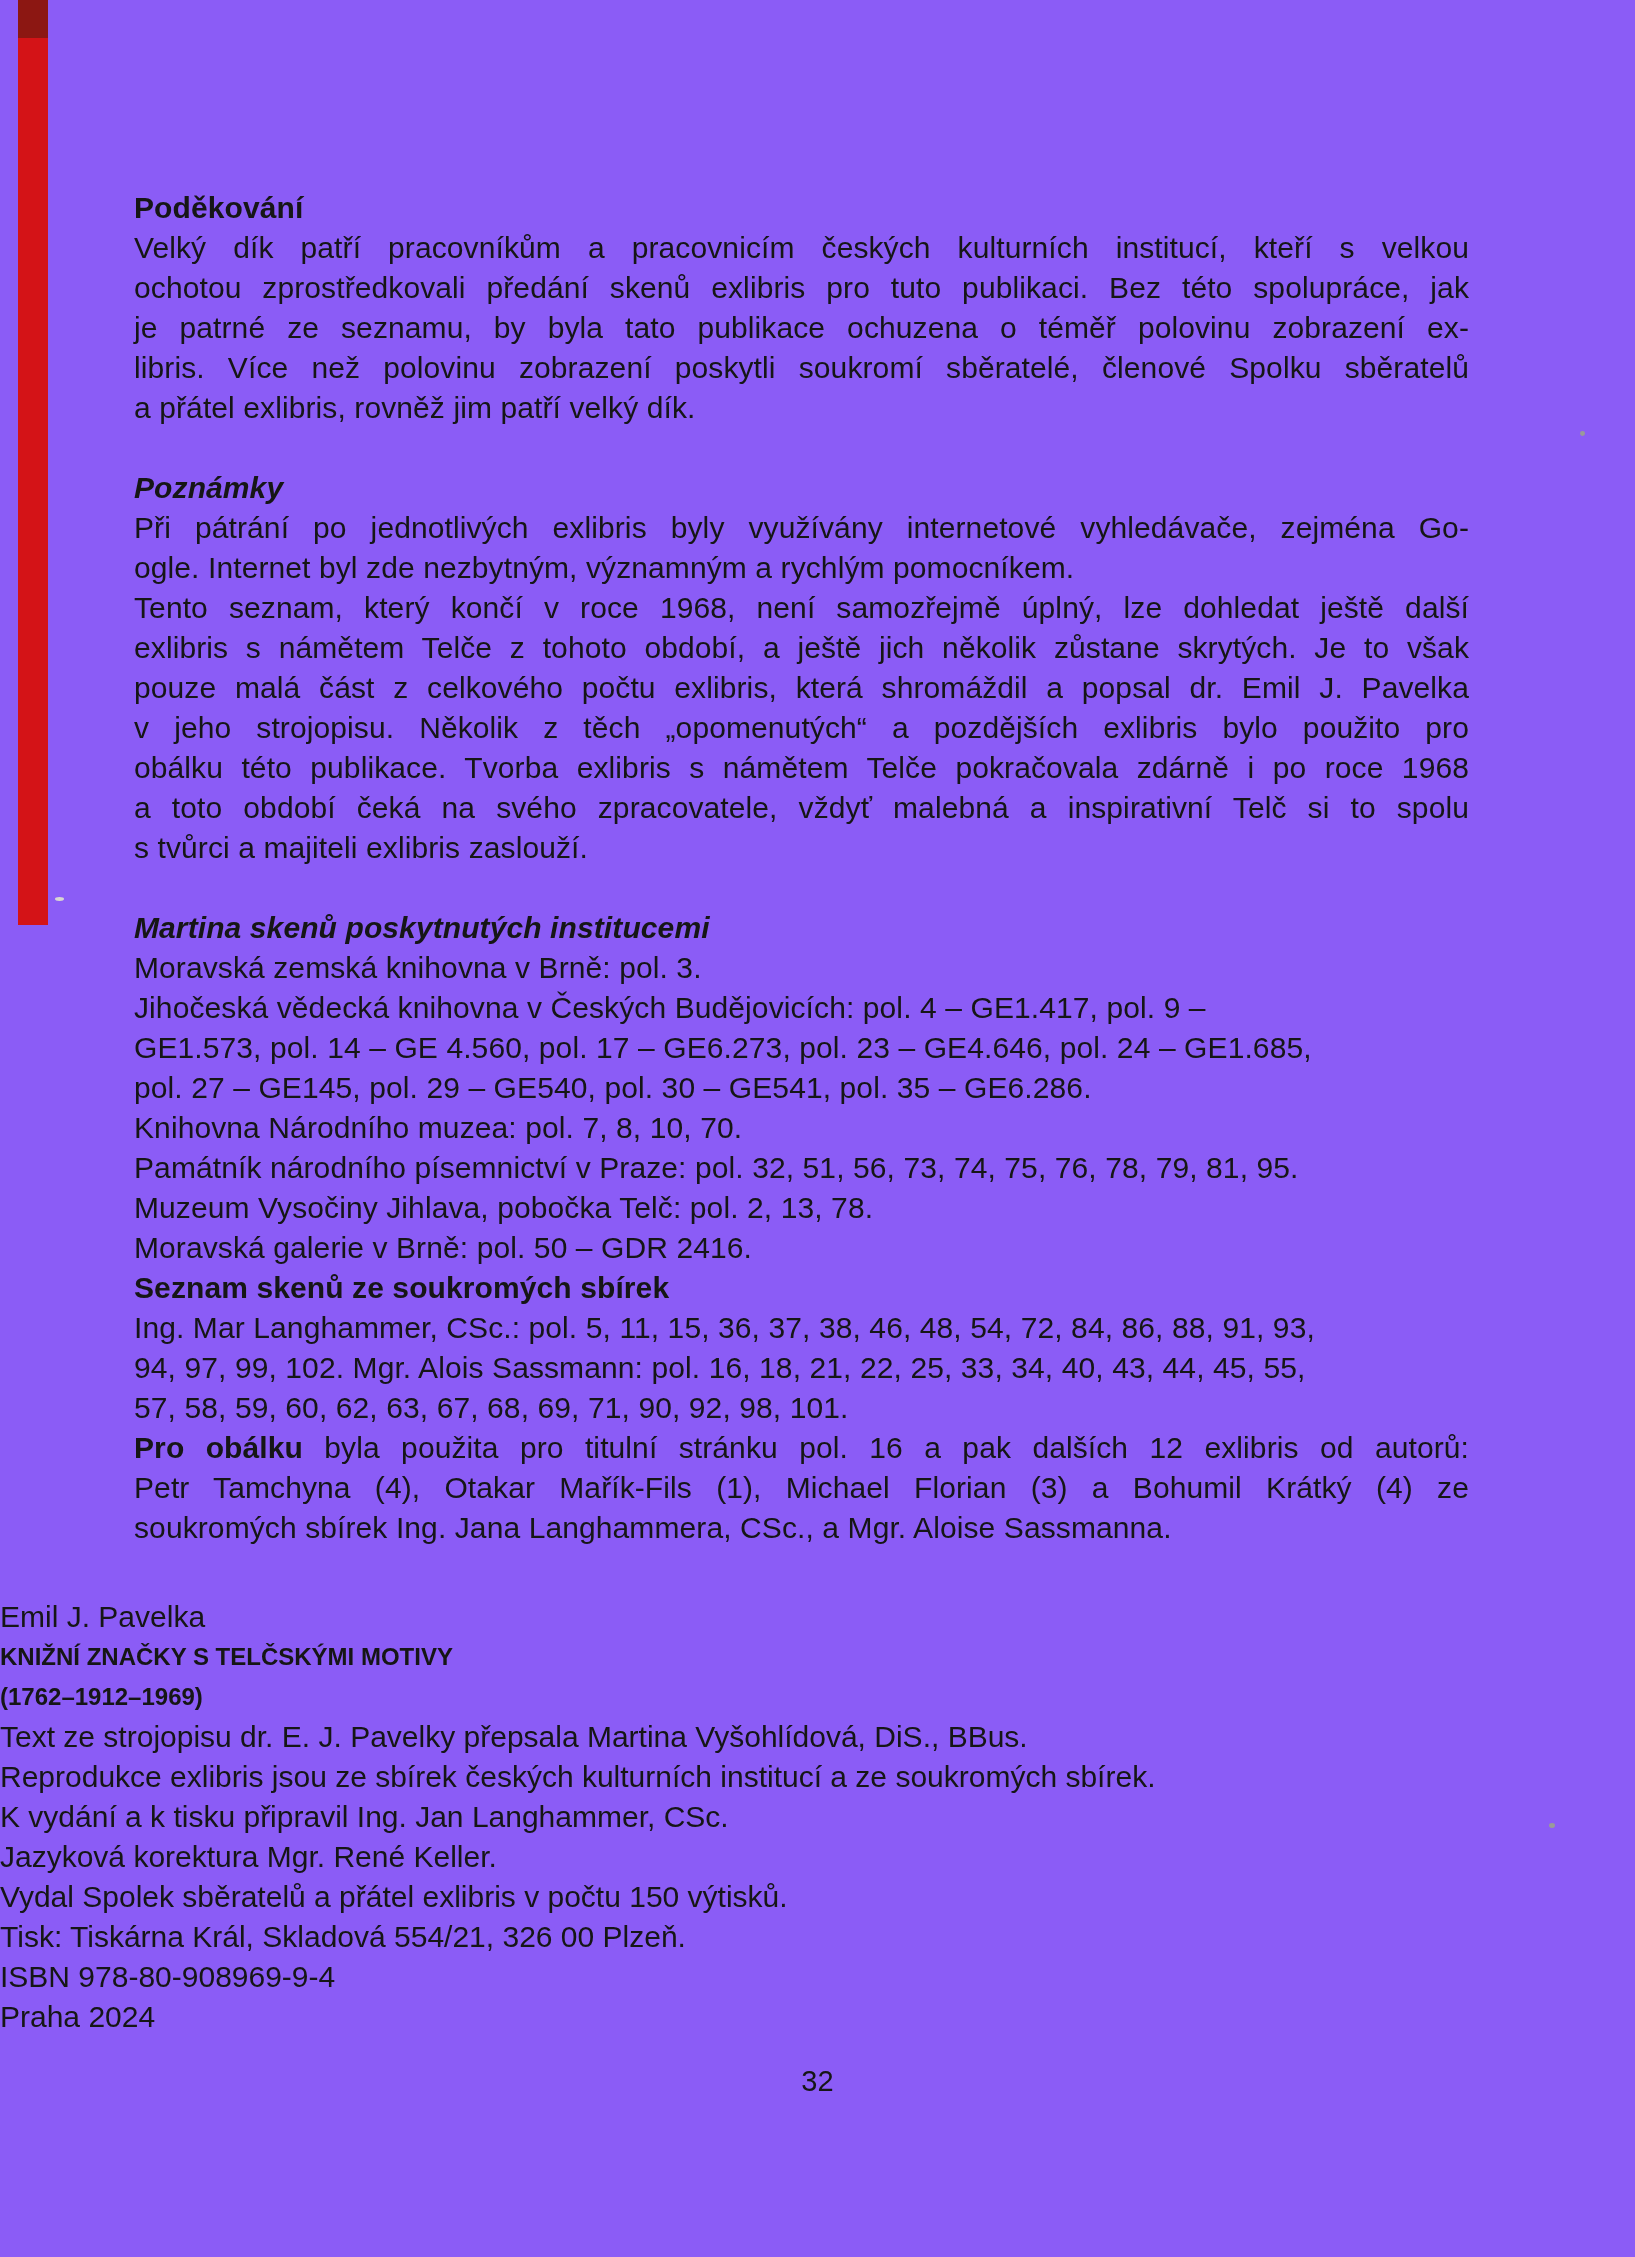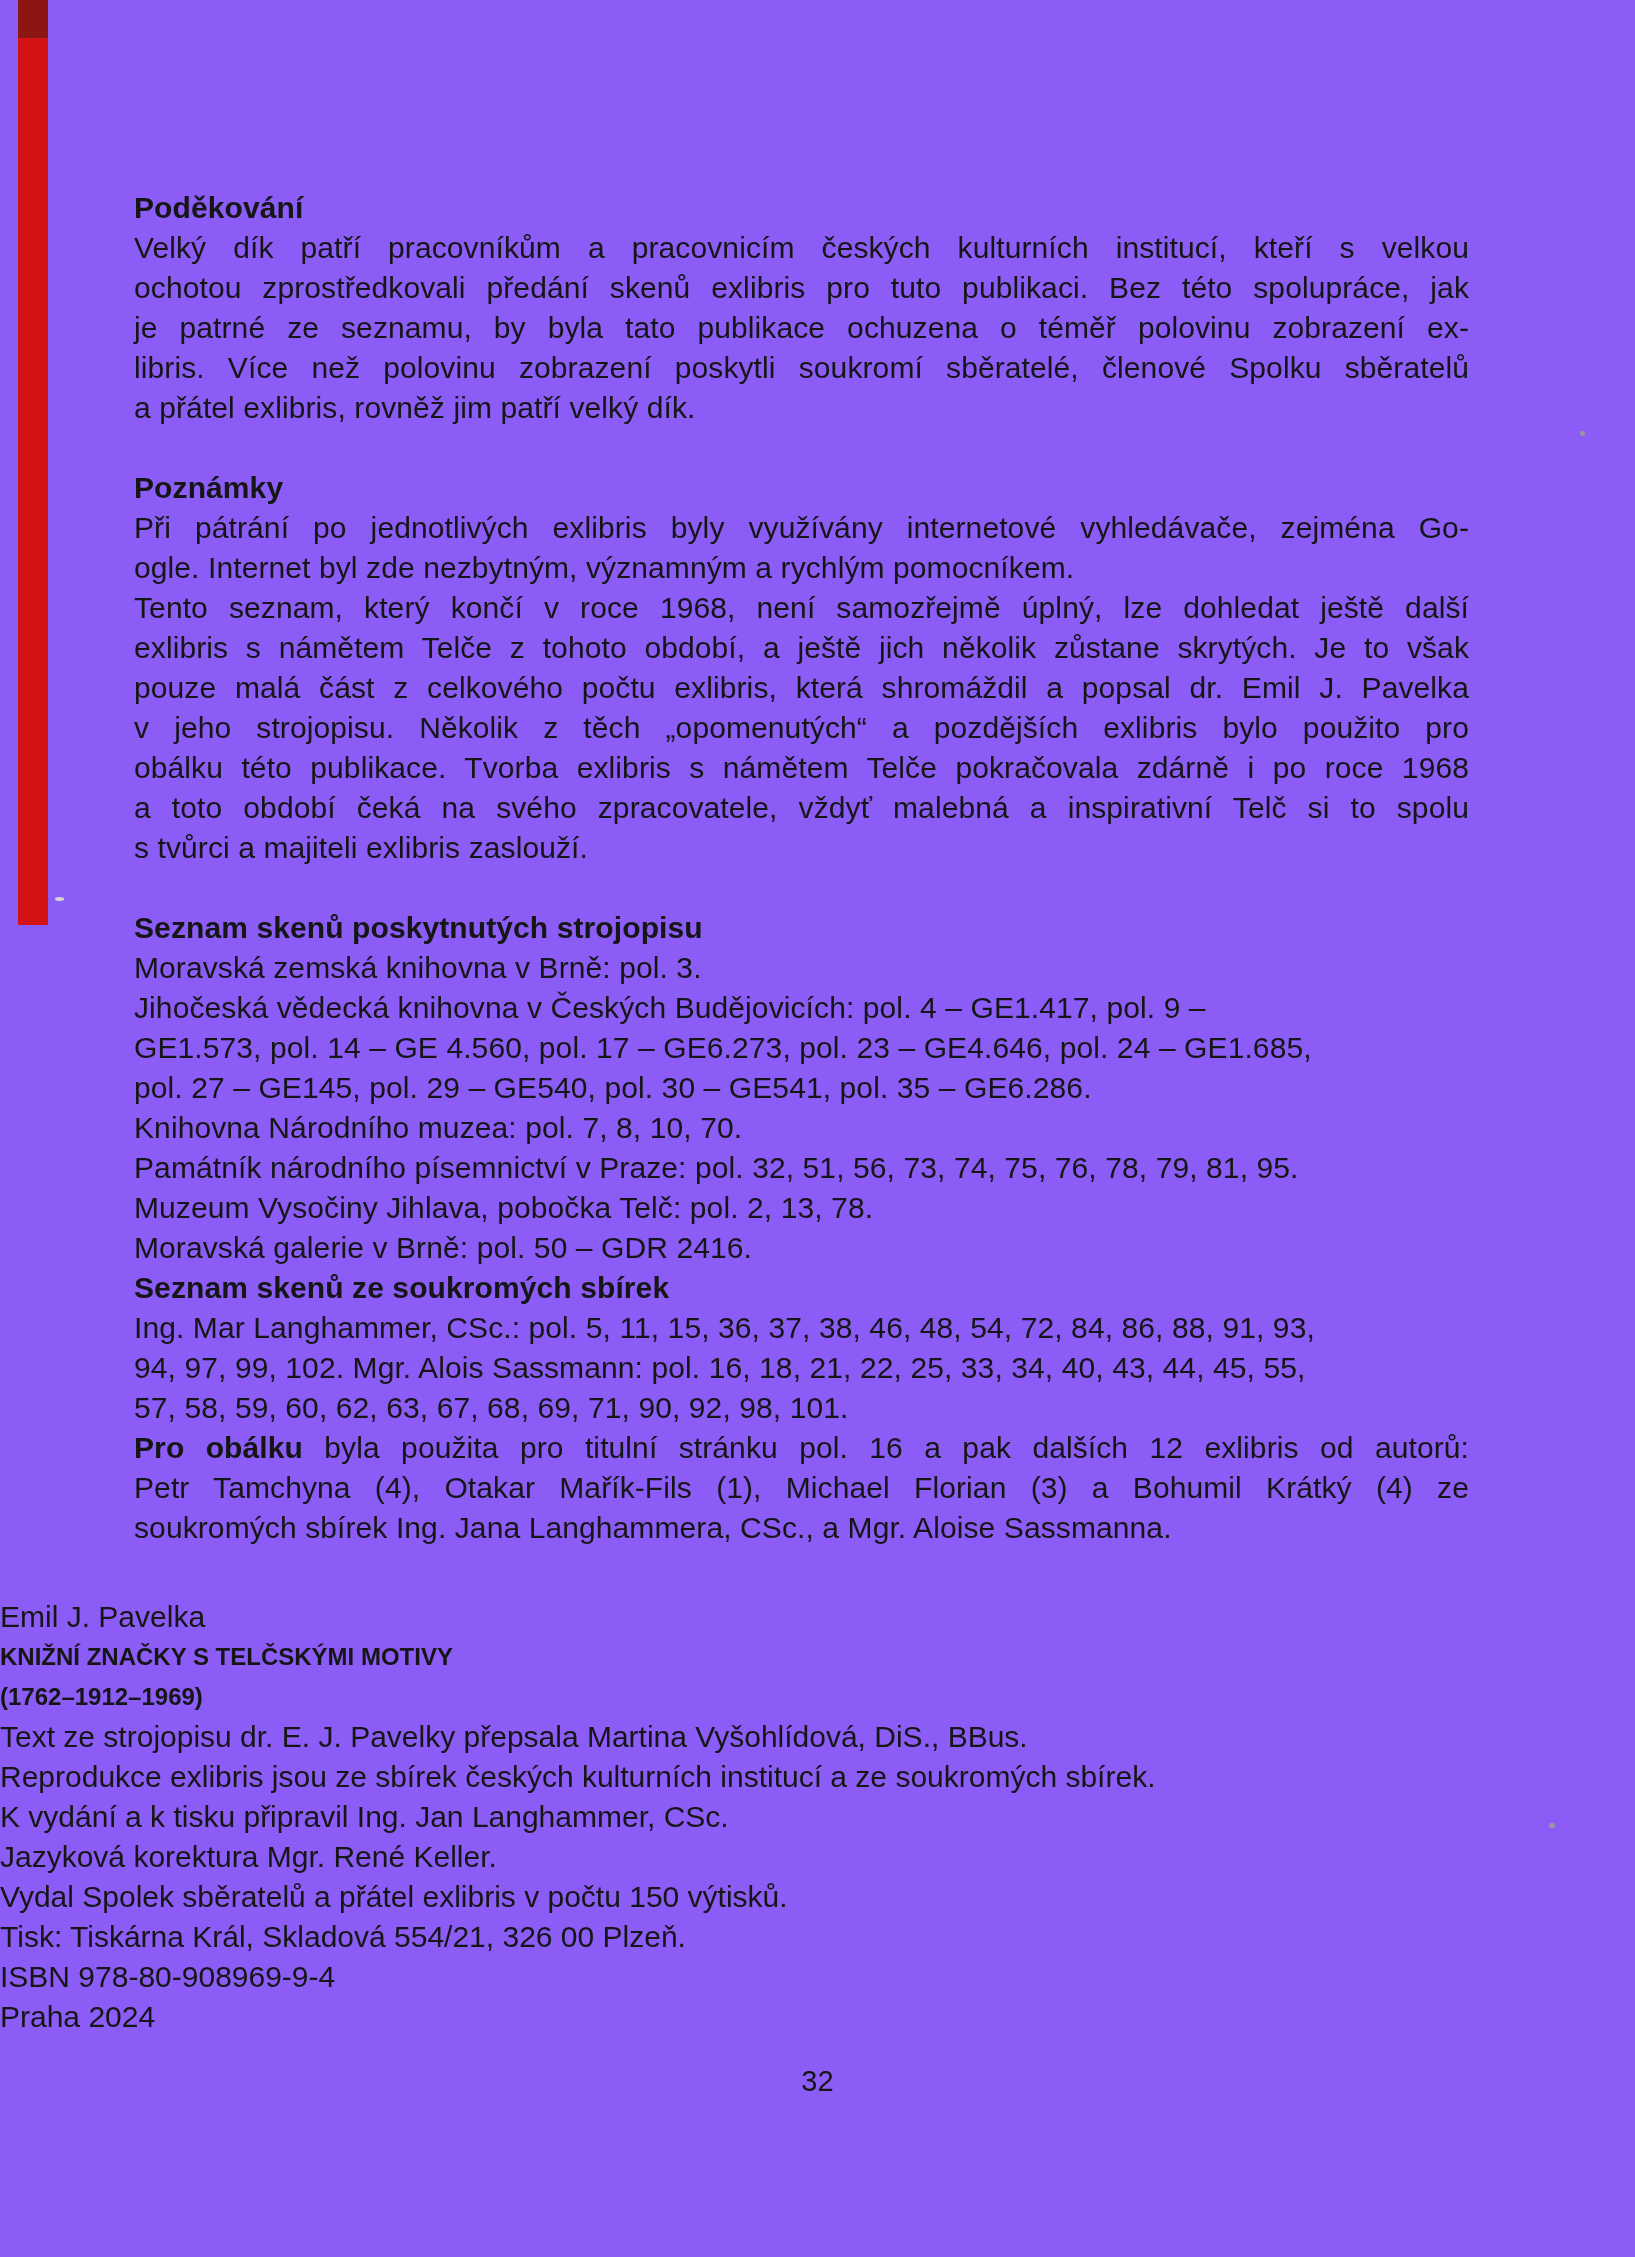--- a/index.html
+++ b/index.html
@@ -17,21 +17,21 @@
   
   .col{
     position:absolute;left:134px;top:188px;width:1335px;
     font-size:30px;line-height:40px;
     letter-spacing:0.1px;
   }
   .h{font-weight:bold;}
   .line{white-space:normal;}
   
   .jf{text-align:justify;text-align-last:justify;}
-  .gap{margin-top:40px;}
+  .gap{margin-top:40px;font-style:italic;}
   .b{font-weight:bold;}
   
   .colophon{
     position:absolute;left:0;top:1597px;width:1635px;
     text-align:left;font-size:30px;line-height:40px;color:#161616;
   }
   .colophon .title{font-weight:bold;font-size:24px;}
   .pagenum{
     position:absolute;left:0;top:2064px;width:1635px;
     text-align:center;font-weight:normal;font-size:29px;line-height:35px;
@@ -67,21 +67,21 @@
     <div class="line jf">Při pátrání po jednotlivých exlibris byly využívány internetové vyhledávače, zejména Go-</div>
     <div class="line">ogle. Internet byl zde nezbytným, významným a rychlým pomocníkem.</div>
     <div class="line jf">Tento seznam, který končí v roce 1968, není samozřejmě úplný, lze dohledat ještě další</div>
     <div class="line jf">exlibris s námětem Telče z tohoto období, a ještě jich několik zůstane skrytých. Je to však</div>
     <div class="line jf">pouze malá část z celkového počtu exlibris, která shromáždil a popsal dr. Emil J. Pavelka</div>
     <div class="line jf">v jeho strojopisu. Několik z těch „opomenutých“ a pozdějších exlibris bylo použito pro</div>
     <div class="line jf">obálku této publikace. Tvorba exlibris s námětem Telče pokračovala zdárně i po roce 1968</div>
     <div class="line jf">a toto období čeká na svého zpracovatele, vždyť malebná a inspirativní Telč si to spolu</div>
     <div class="line">s tvůrci a majiteli exlibris zaslouží.</div>
 
-    <div class="h gap">Seznam skenů poskytnutých strojopisu</div>
+    <div class="h gap">Martina skenů poskytnutých institucemi</div>
     <div class="line">Moravská zemská knihovna v Brně: pol. 3.</div>
     <div class="line">Jihočeská vědecká knihovna v Českých Budějovicích: pol. 4 – GE1.417, pol. 9 –</div>
     <div class="line">GE1.573, pol. 14 – GE 4.560, pol. 17 – GE6.273, pol. 23 – GE4.646, pol. 24 – GE1.685,</div>
     <div class="line">pol. 27 – GE145, pol. 29 – GE540, pol. 30 – GE541, pol. 35 – GE6.286.</div>
     <div class="line">Knihovna Národního muzea: pol. 7, 8, 10, 70.</div>
     <div class="line">Památník národního písemnictví v Praze: pol. 32, 51, 56, 73, 74, 75, 76, 78, 79, 81, 95.</div>
     <div class="line">Muzeum Vysočiny Jihlava, pobočka Telč: pol. 2, 13, 78.</div>
     <div class="line">Moravská galerie v Brně: pol. 50 – GDR 2416.</div>
 
     <div class="h">Seznam skenů ze soukromých sbírek</div>

